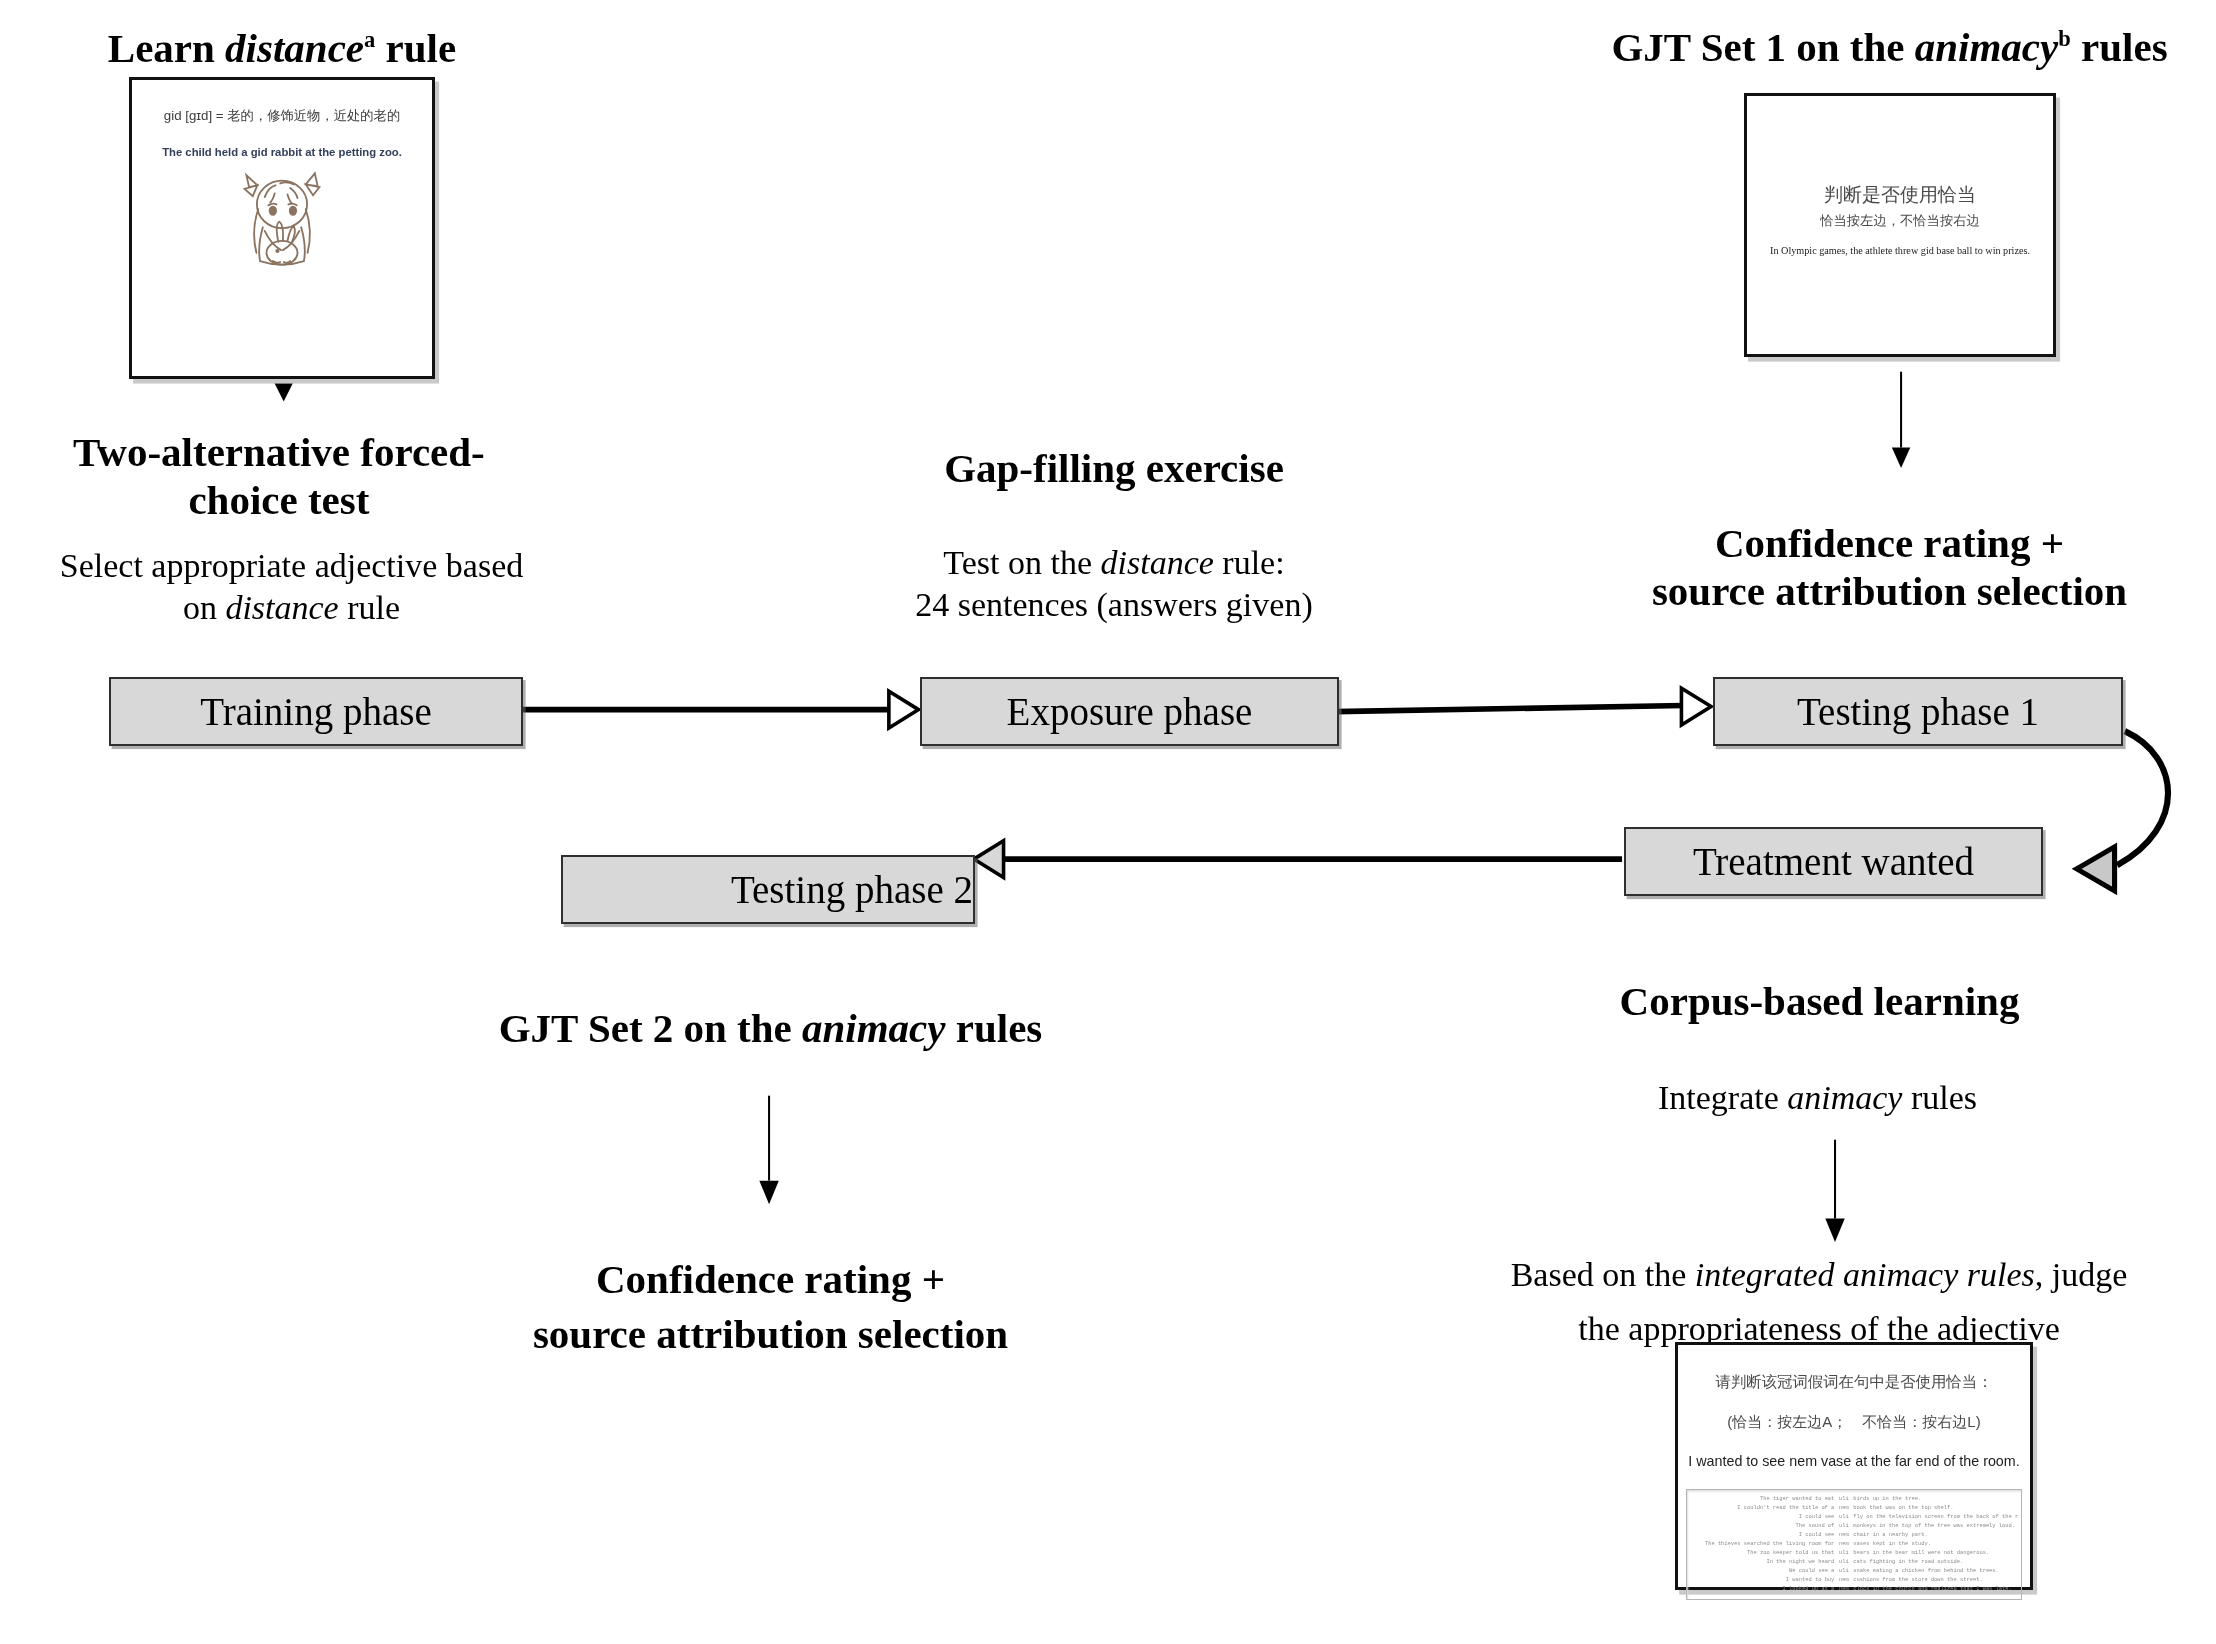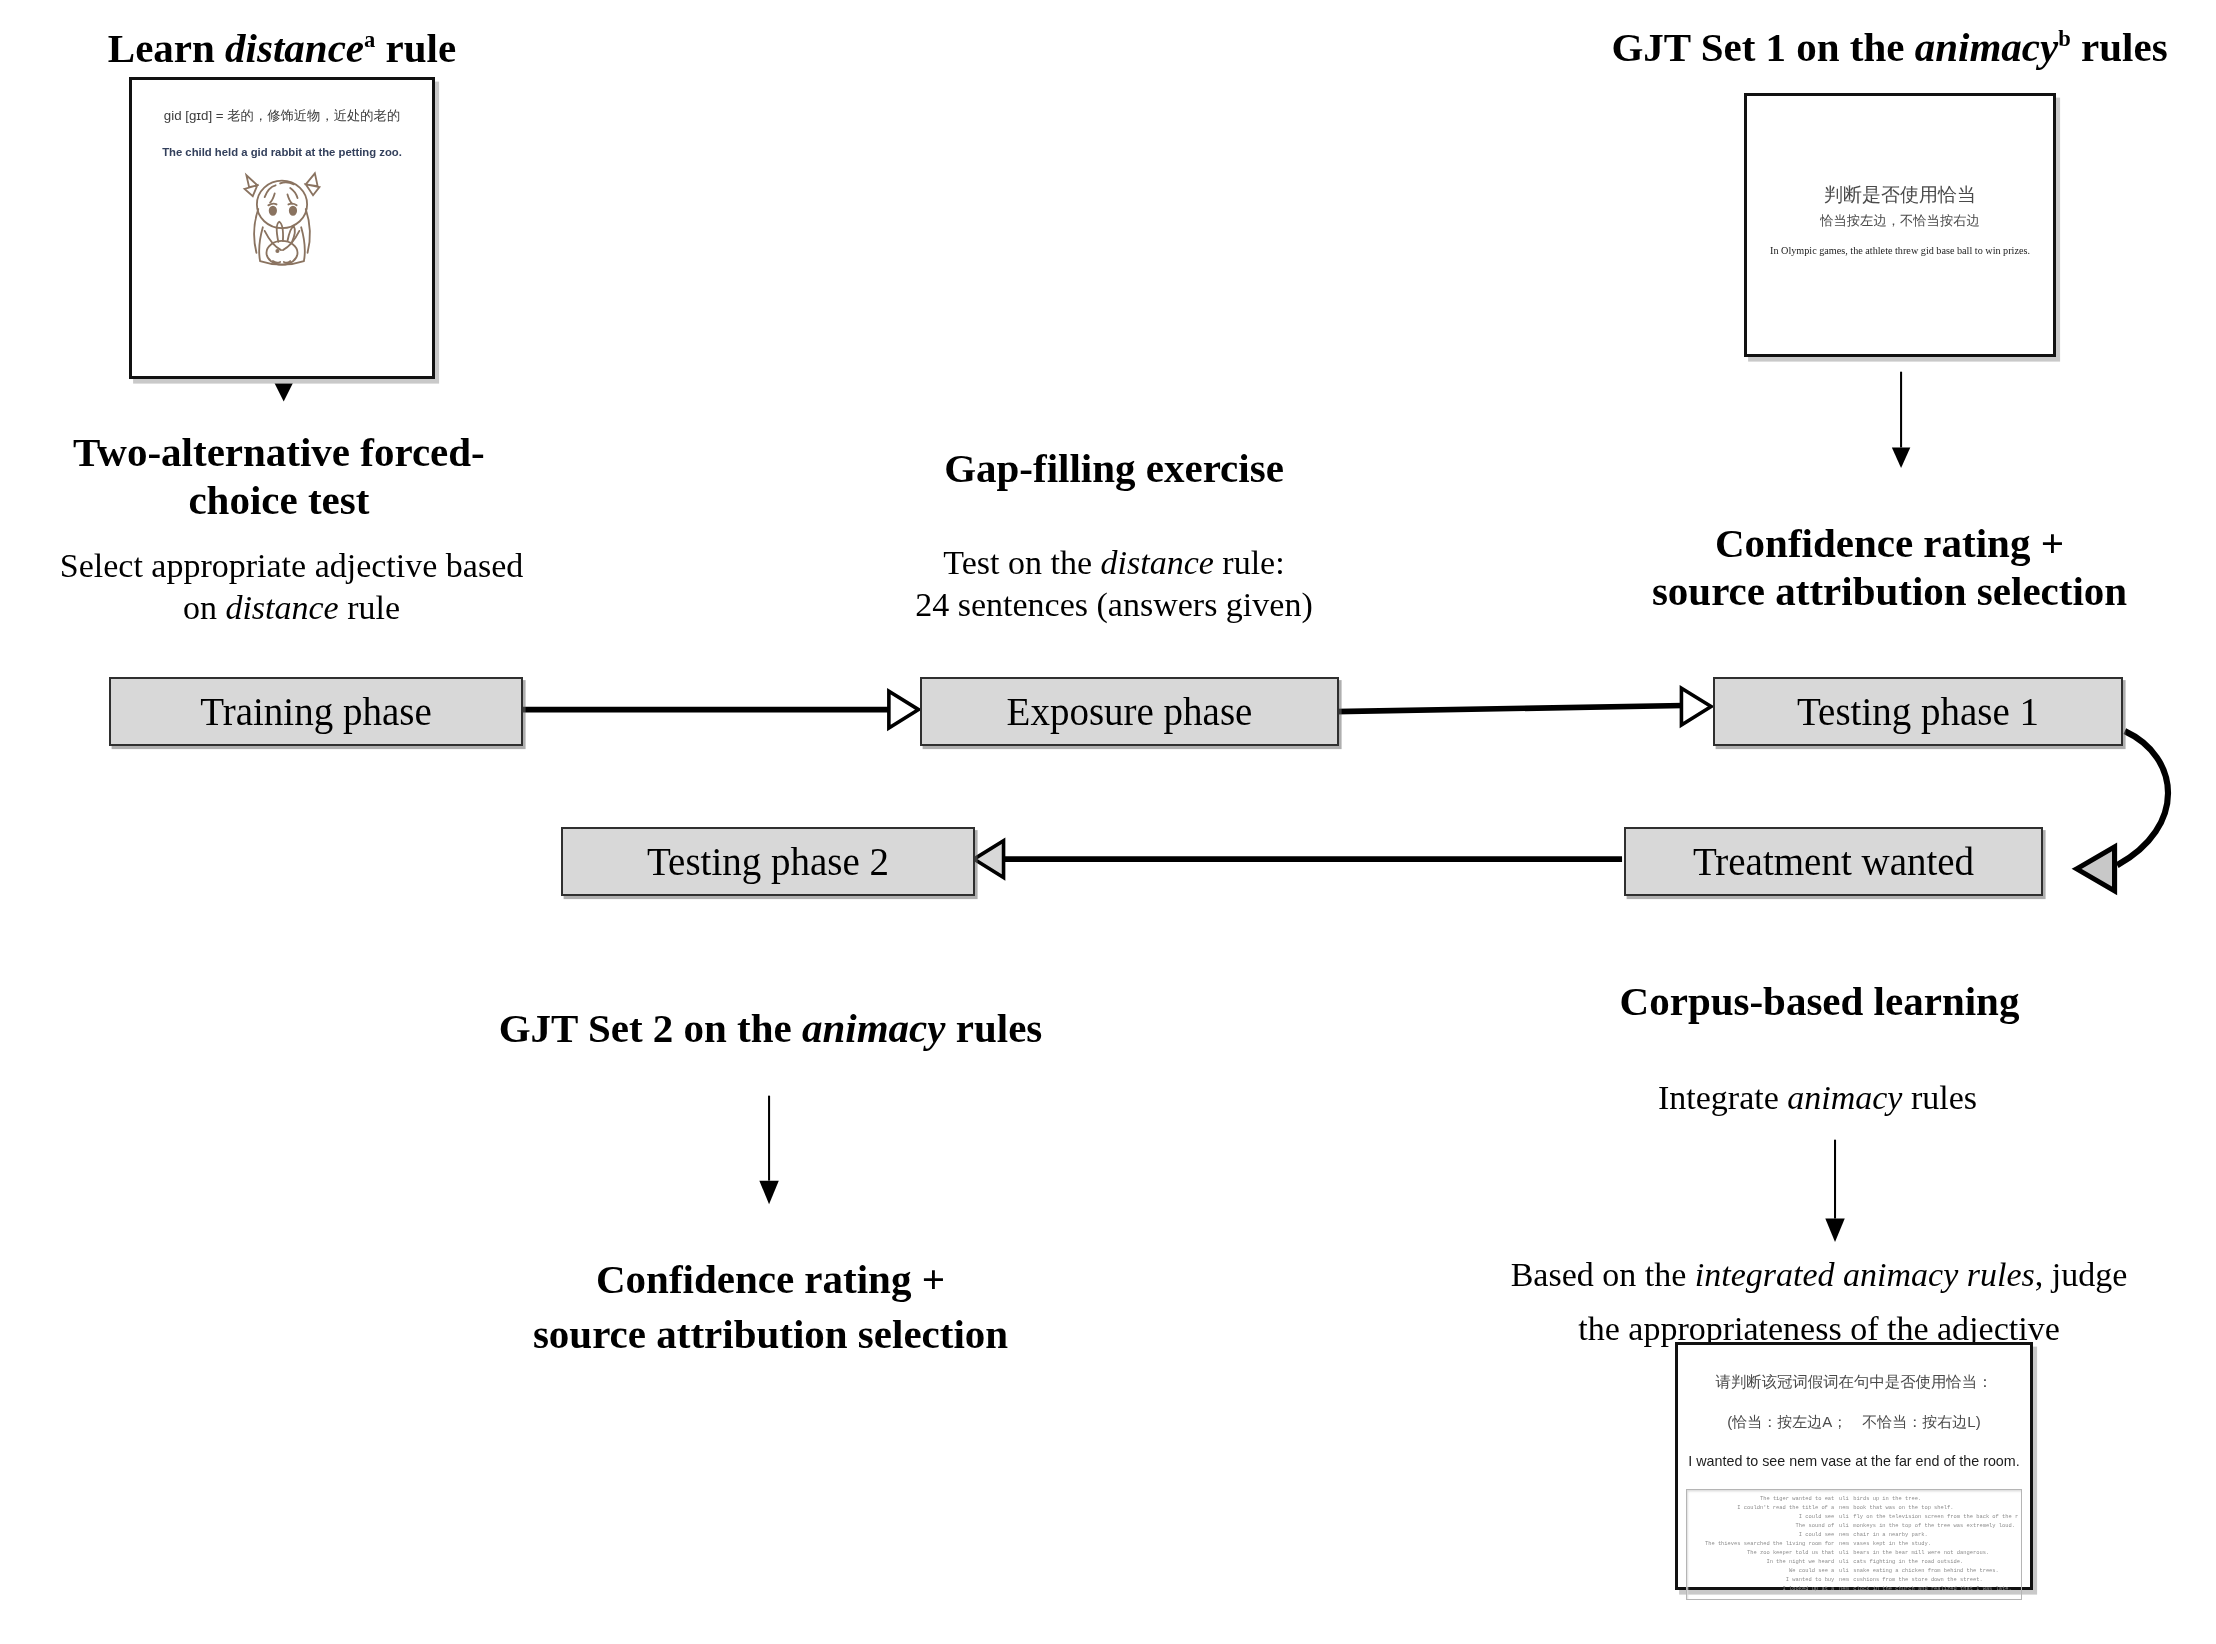--- a/index.html
+++ b/index.html
@@ -168,21 +168,21 @@
 
   <div class="abs h1" style="left:1582px;top:519px;width:615px;">
     <div>Confidence rating +</div>
     <div>source attribution selection</div>
   </div>
 
   <div class="abs phase" style="left:1713px;top:677px;width:406px;height:65px;">
     <span>Testing phase 1</span>
   </div>
 
-  <div class="abs phase" style="left:561px;top:827px;width:410px;height:65px;">
+  <div class="abs phase" style="left:561px;top:855px;width:410px;height:65px;justify-content:flex-end;">
     <span>Testing phase 2</span>
   </div>
 
   <div class="abs phase" style="left:1624px;top:827px;width:415px;height:65px;">
     <span>Treatment wanted</span>
   </div>
 
   <div class="abs h1" style="left:412px;top:1004px;width:717px;"><span class="seg-n">GJT Set 2 on the </span><span class="seg-i">animacy</span><span class="seg-n"> rules</span></div>
 
   <div class="abs h1 loose" style="left:412px;top:1252px;width:717px;">

